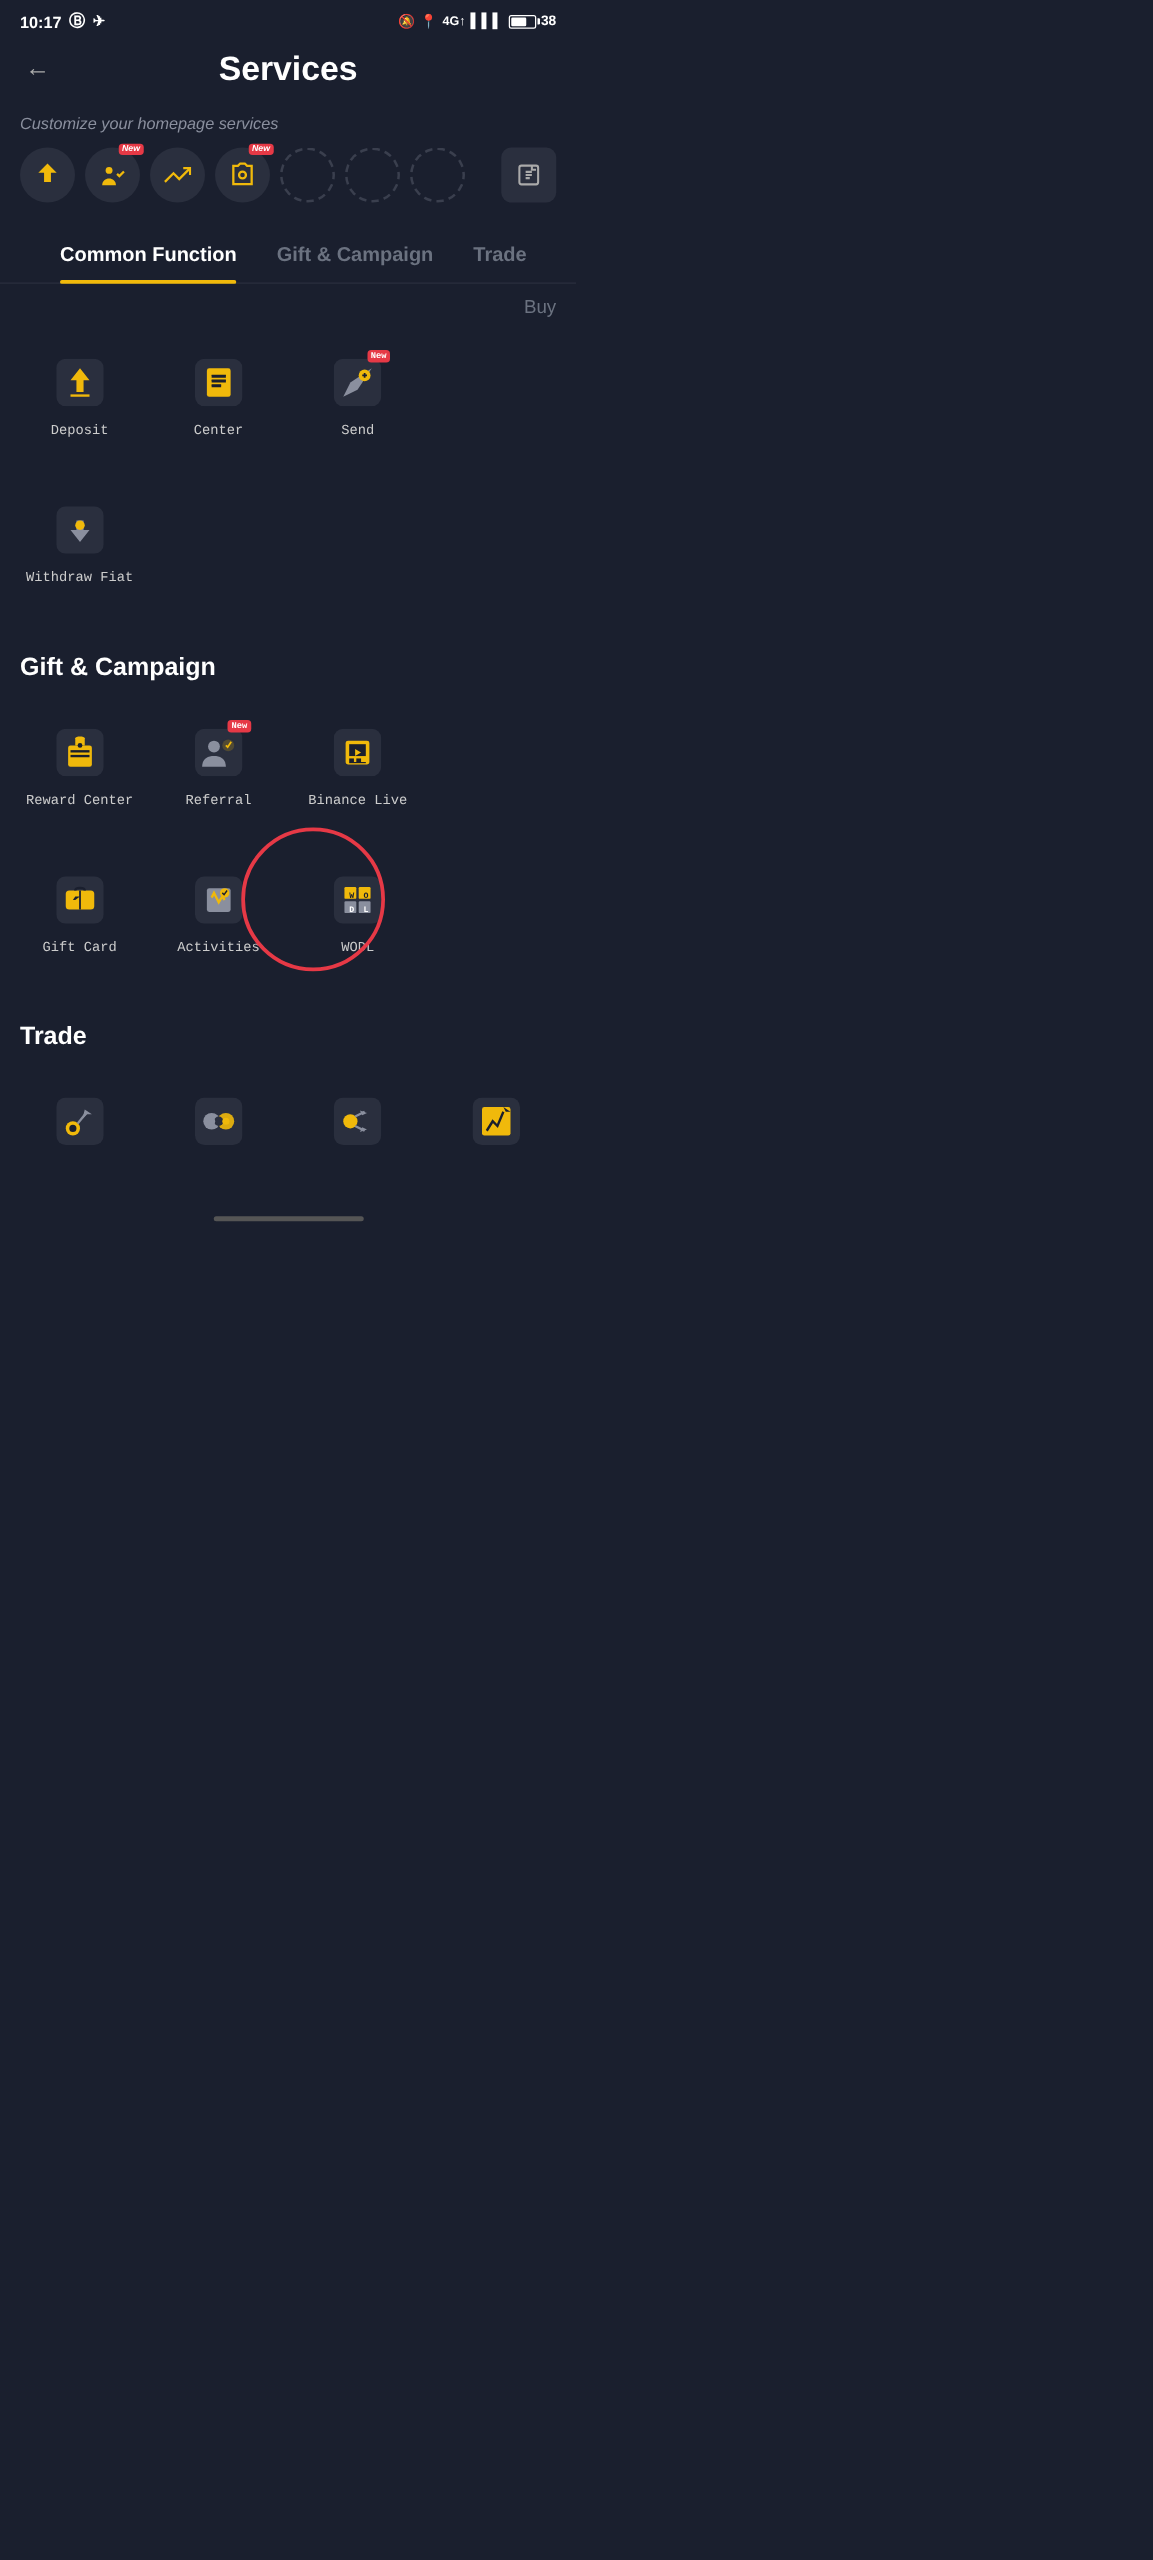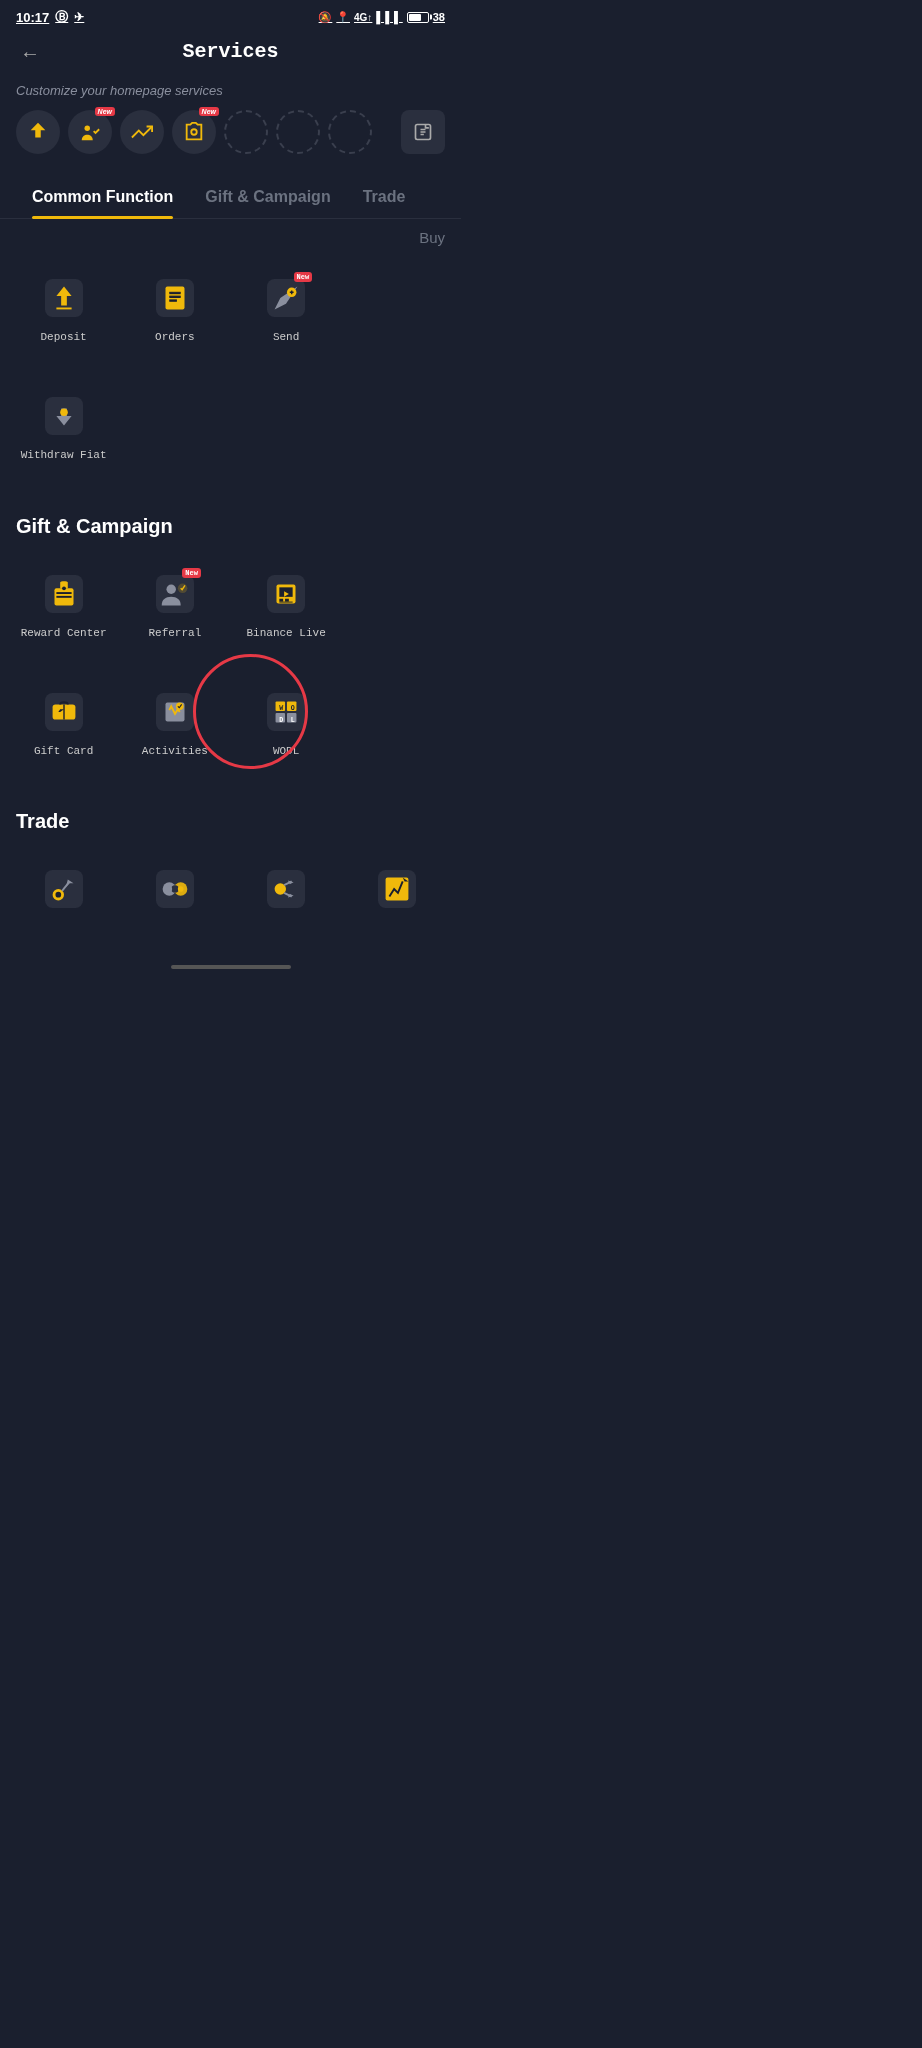--- a/index.html
+++ b/index.html
@@ -14,21 +14,20 @@
     }
 
     
     .status-bar {
       display: flex;
       justify-content: space-between;
       align-items: center;
       padding: 8px 16px 4px;
       font-size: 13px;
       font-weight: 600;
-      text-decoration: underline;
     }
     .status-left { display: flex; align-items: center; gap: 6px; }
     .status-right { display: flex; align-items: center; gap: 4px; font-size: 11px; }
     .battery {
       border: 1.5px solid #fff;
       border-radius: 2px;
       width: 22px;
       height: 11px;
       position: relative;
       display: inline-flex;
@@ -62,23 +61,22 @@
       position: relative;
     }
     .back-btn {
       position: absolute;
       left: 20px;
       font-size: 20px;
       color: #aaa;
       cursor: pointer;
     }
     .header-title {
-      font-size: 20px;
+      font-size: 27px;
       font-weight: 700;
-      font-family: Liberation Mono, monospace;
     }
 
     
     .customize-section {
       padding: 10px 16px 6px;
       font-style: italic;
     }
     .customize-label {
       font-size: 13px;
       color: #8a8f9e;
@@ -131,21 +129,21 @@
     }
 
     
     .tabs-section {
       margin-top: 18px;
       border-bottom: 1px solid #2a2f3e;
     }
     .tabs-row {
       display: flex;
       align-items: center;
-      padding: 0 16px;
+      padding: 0 32px;
       gap: 0;
     }
     .tab-item {
       padding: 10px 16px 12px;
       font-size: 16px;
       font-weight: 600;
       color: #6b7280;
       cursor: pointer;
       position: relative;
       white-space: nowrap;
@@ -362,21 +360,21 @@
         <rect width="40" height="40" rx="8" fill="#2a2f3e"></rect>
         <rect x="10" y="8" width="20" height="24" rx="2" fill="#f0b90b"></rect>
         <rect x="14" y="14" width="12" height="2" fill="#1a1f2e"></rect>
         <rect x="14" y="18" width="12" height="2" fill="#1a1f2e"></rect>
         <rect x="14" y="22" width="8" height="2" fill="#1a1f2e"></rect>
         <line x1="14" y1="14" x2="26" y2="14" stroke="#1a1f2e"></line>
         <line x1="14" y1="18" x2="26" y2="18" stroke="#1a1f2e"></line>
         <line x1="14" y1="22" x2="22" y2="22" stroke="#1a1f2e"></line>
       </svg>
     </div>
-    <span class="item-label">Orders</span>
+    <span class="item-label">Center</span>
   </div>
 
 
   <div class="grid-item">
     <div class="icon-box">
       <span class="new-badge" style="position:absolute; top:-2px; right:-2px; font-size:7px; z-index:5;">New</span>
       <svg class="icon-svg" viewBox="0 0 40 40" fill="none">
         <rect width="40" height="40" rx="8" fill="#2a2f3e"></rect>
         <path d="M8 32L14 20l18-12-12 18z" fill="#8a8f9e"></path>
         <circle cx="26" cy="14" r="5" fill="#f0b90b"></circle>

